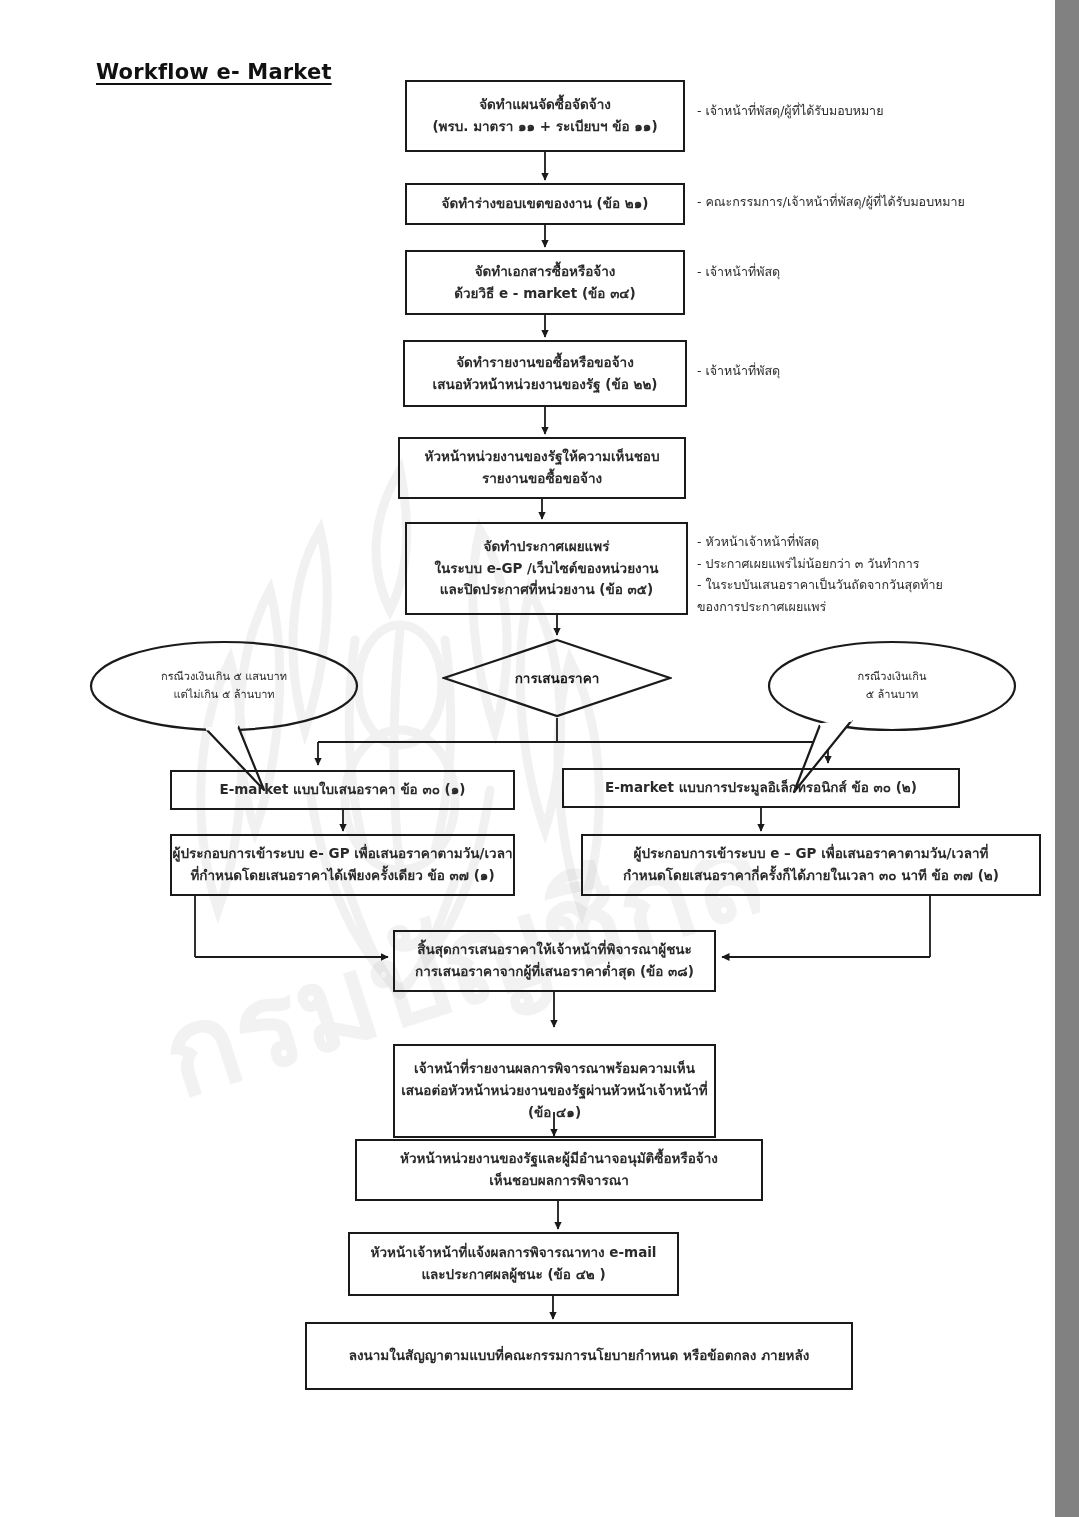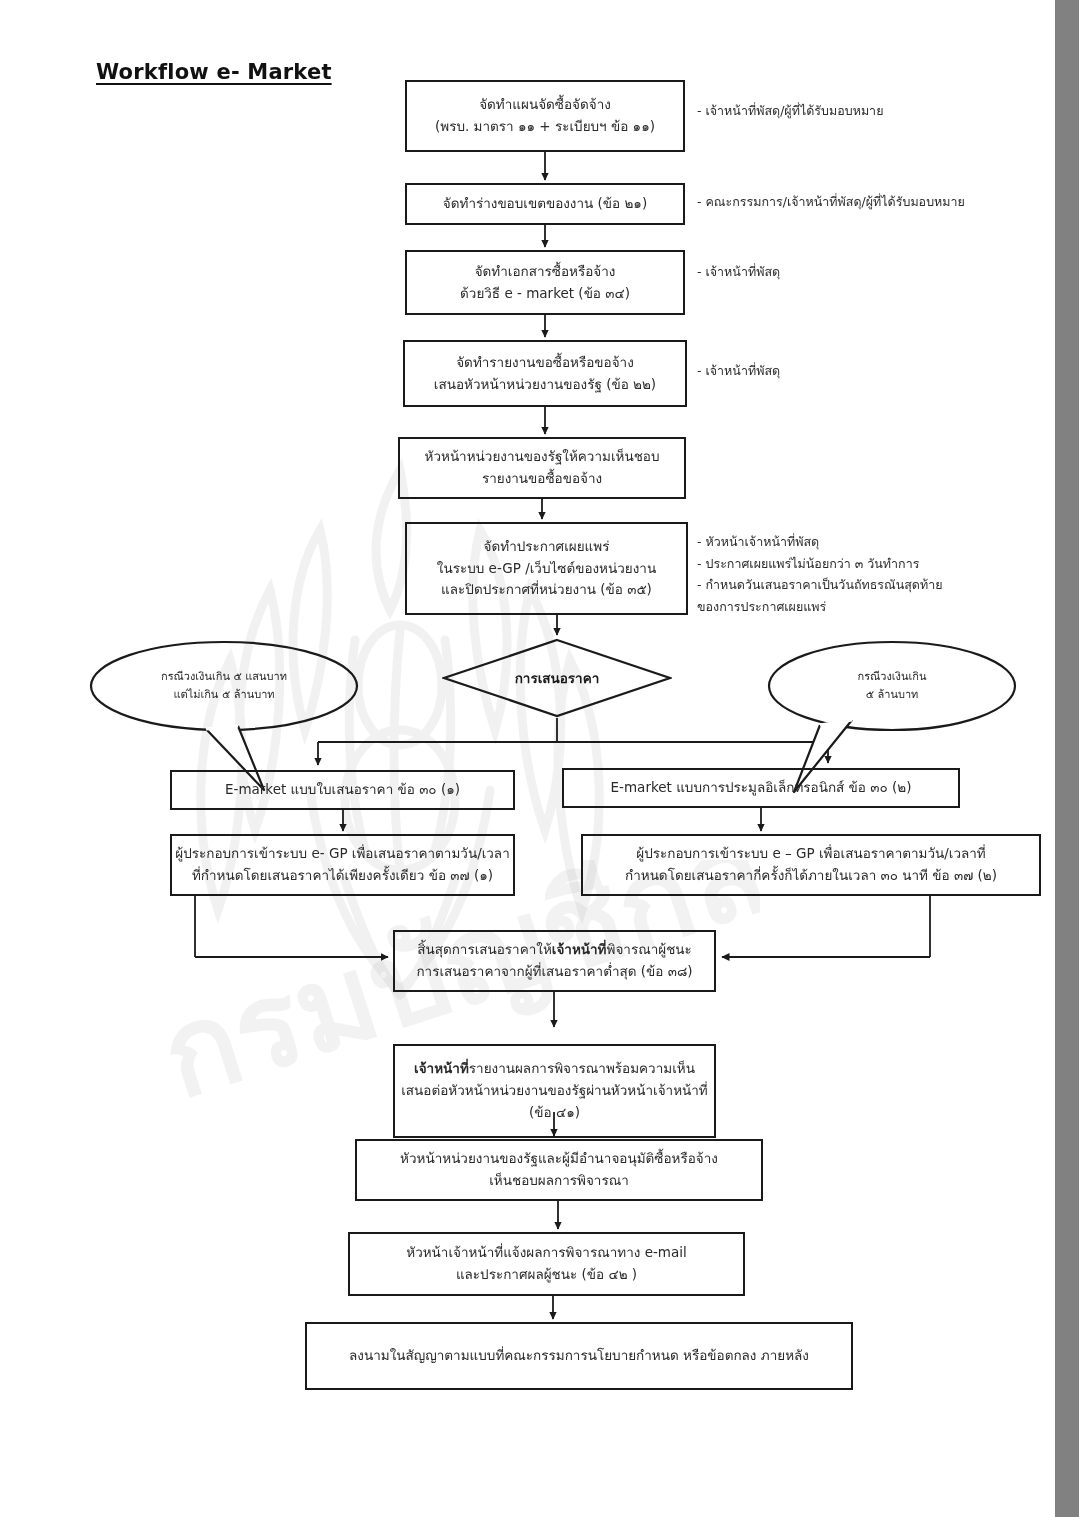--- a/index.html
+++ b/index.html
@@ -67,21 +67,21 @@
     display: flex;
     flex-direction: column;
     align-items: center;
     justify-content: center;
     text-align: center;
     color: #2a2a2a;
     font-size: 13.5px;
     line-height: 1.62;
     padding: 2px 6px;
   }
-  .box .ln { display: block; white-space: nowrap; }
+  .box .ln { display: block; white-space: nowrap; font-weight: bold; }
 
   .note {
     position: absolute;
     font-size: 12.5px;
     line-height: 1.72;
     color: #2d2d2d;
     white-space: nowrap;
   }
 
   
@@ -273,32 +273,32 @@
       </div>
       <div class="box" style="left: 393px; top: 1044px; width: 323px; height: 94px;">
         <span class="ln"><b>เจ้าหน้าที่</b>รายงานผลการพิจารณาพร้อมความเห็น</span>
         <span class="ln">เสนอต่อหัวหน้าหน่วยงานของรัฐผ่านหัวหน้าเจ้าหน้าที่</span>
         <span class="ln">(ข้อ ๔๑)</span>
       </div>
       <div class="box" style="left: 355px; top: 1139px; width: 408px; height: 62px;">
         <span class="ln">หัวหน้าหน่วยงานของรัฐและผู้มีอำนาจอนุมัติซื้อหรือจ้าง</span>
         <span class="ln">เห็นชอบผลการพิจารณา</span>
       </div>
-      <div class="box" style="left: 348px; top: 1232px; width: 397px; height: 64px;">
+      <div class="box" style="left: 348px; top: 1232px; width: 331px; height: 64px;">
         <span class="ln">หัวหน้าเจ้าหน้าที่แจ้งผลการพิจารณาทาง e-mail</span>
         <span class="ln">และประกาศผลผู้ชนะ (ข้อ ๔๒ )</span>
       </div>
       <div class="box" style="left: 305px; top: 1322px; width: 548px; height: 68px;">
         <span class="ln">ลงนามในสัญญาตามแบบที่คณะกรรมการนโยบายกำหนด หรือข้อตกลง ภายหลัง</span>
       </div>
       <div class="note" style="left: 697px; top: 100px;">- เจ้าหน้าที่พัสดุ/ผู้ที่ได้รับมอบหมาย</div>
       <div class="note" style="left: 697px; top: 191px;">- คณะกรรมการ/เจ้าหน้าที่พัสดุ/ผู้ที่ได้รับมอบหมาย</div>
       <div class="note" style="left: 697px; top: 261px;">- เจ้าหน้าที่พัสดุ</div>
       <div class="note" style="left: 697px; top: 360px;">- เจ้าหน้าที่พัสดุ</div>
       <div class="note" style="left: 697px; top: 531px;">
         <div>- หัวหน้าเจ้าหน้าที่พัสดุ</div>
         <div>- ประกาศเผยแพร่ไม่น้อยกว่า ๓ วันทำการ</div>
-        <div>- กำหนดวันเสนอราคาเป็นวันถัทธรณันสุดท้าย</div>
+        <div>- ในระบบันเสนอราคาเป็นวันถัดจากวันสุดท้าย</div>
         <div>ของการประกาศเผยแพร่</div>
       </div>
     </div>
 
 </div>
 
 </body></html>

